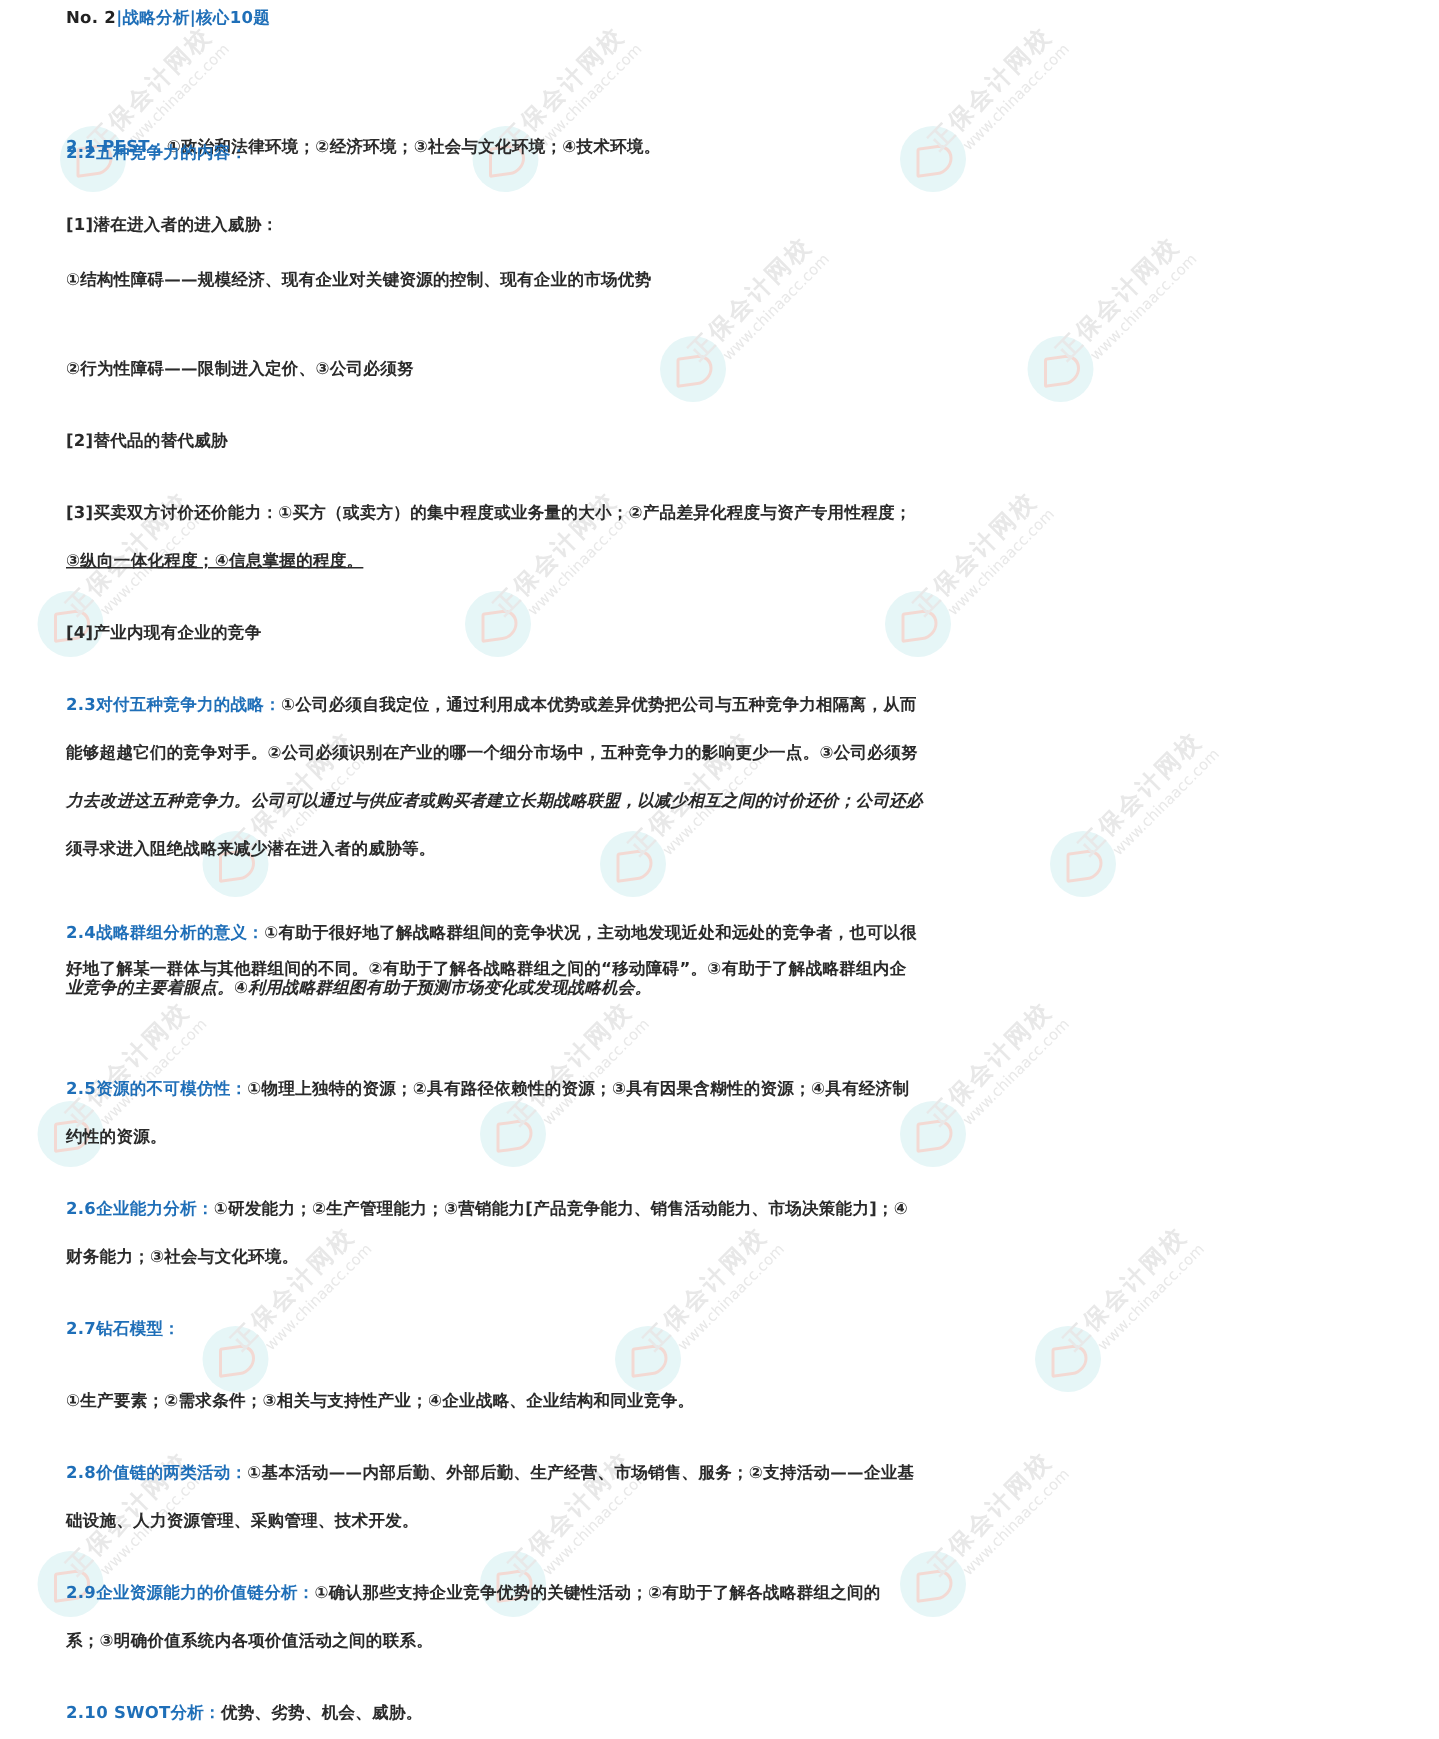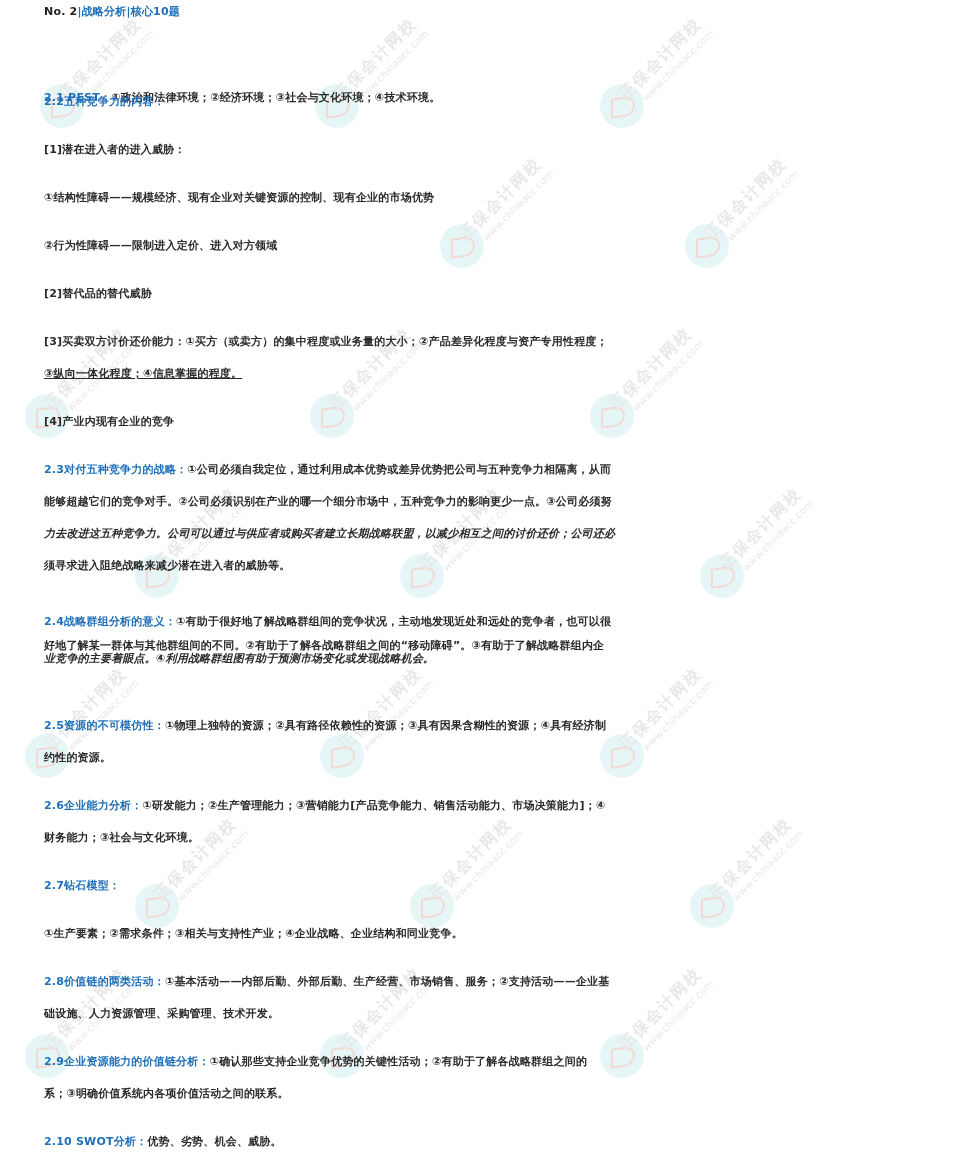--- a/index.html
+++ b/index.html
@@ -146,22 +146,22 @@
   <div class="line" style="top:4px;">
     <span class="title-no">No. 2</span><span class="hl">|</span><span class="hl">战略分析</span><span class="hl">|</span><span class="hl">核心10题</span>
   </div>
 
   <div class="line" style="top:46px;margin-top:44px;">
     <span class="hl">2.1 PEST：</span><span>①政治和法律环境；②经济环境；③社会与文化环境；④技术环境。</span>
   </div>
 
   <div class="line hl" style="top:94px;">2.2五种竞争力的内容：</div>
   <div class="line" style="top:142px;">[1]潜在进入者的进入威胁：</div>
-  <div class="line" style="top:190px;">①结构性障碍——规模经济、现有企业对关键资源的控制、现有企业的市场优势</div>
-  <div class="line" style="top:238px;">②行为性障碍——限制进入定价、进入对方领域</div>
+  <div class="line" style="top:179px;">①结构性障碍——规模经济、现有企业对关键资源的控制、现有企业的市场优势</div>
+  <div class="line" style="top:238px;">②行为性障碍——限制进入定价、③公司必须努</div>
   <div class="line" style="top:286px;">[2]替代品的替代威胁</div>
   <div class="line" style="top:334px;">[3]买卖双方讨价还价能力：①买方（或卖方）的集中程度或业务量的大小；②产品差异化程度与资产专用性程度；</div>
   <div class="line" style="top:366px;text-decoration:underline;">③纵向一体化程度；④信息掌握的程度。</div>
   <div class="line" style="top:414px;">[4]产业内现有企业的竞争</div>
 
   <div class="line" style="top:462px;">
     <span class="hl">2.3对付五种竞争力的战略：</span><span>①公司必须自我定位，通过利用成本优势或差异优势把公司与五种竞争力相隔离，从而</span>
   </div>
   <div class="line" style="top:494px;">能够超越它们的竞争对手。②公司必须识别在产业的哪一个细分市场中，五种竞争力的影响更少一点。③公司必须努</div>
   <div class="line" style="top:526px;font-style:italic;">力去改进这五种竞争力。公司可以通过与供应者或购买者建立长期战略联盟，以减少相互之间的讨价还价；公司还必</div>

